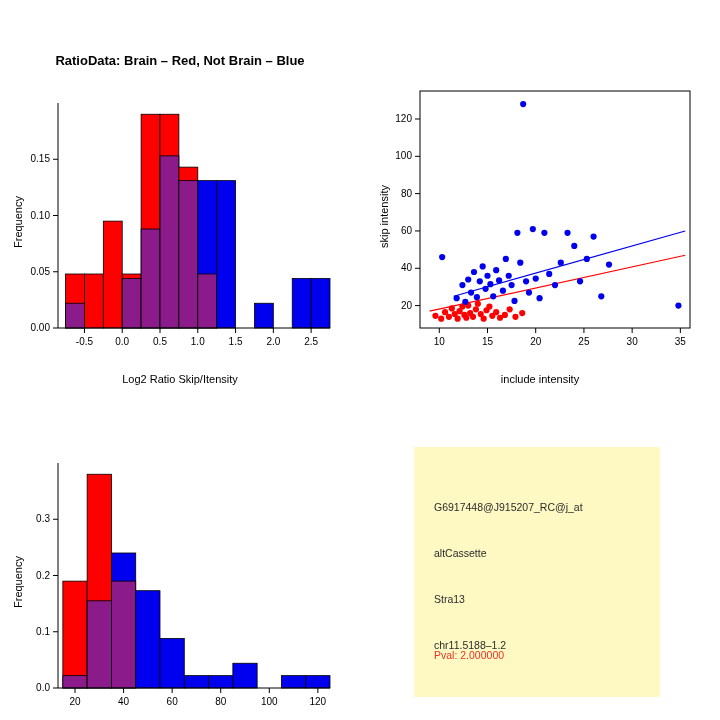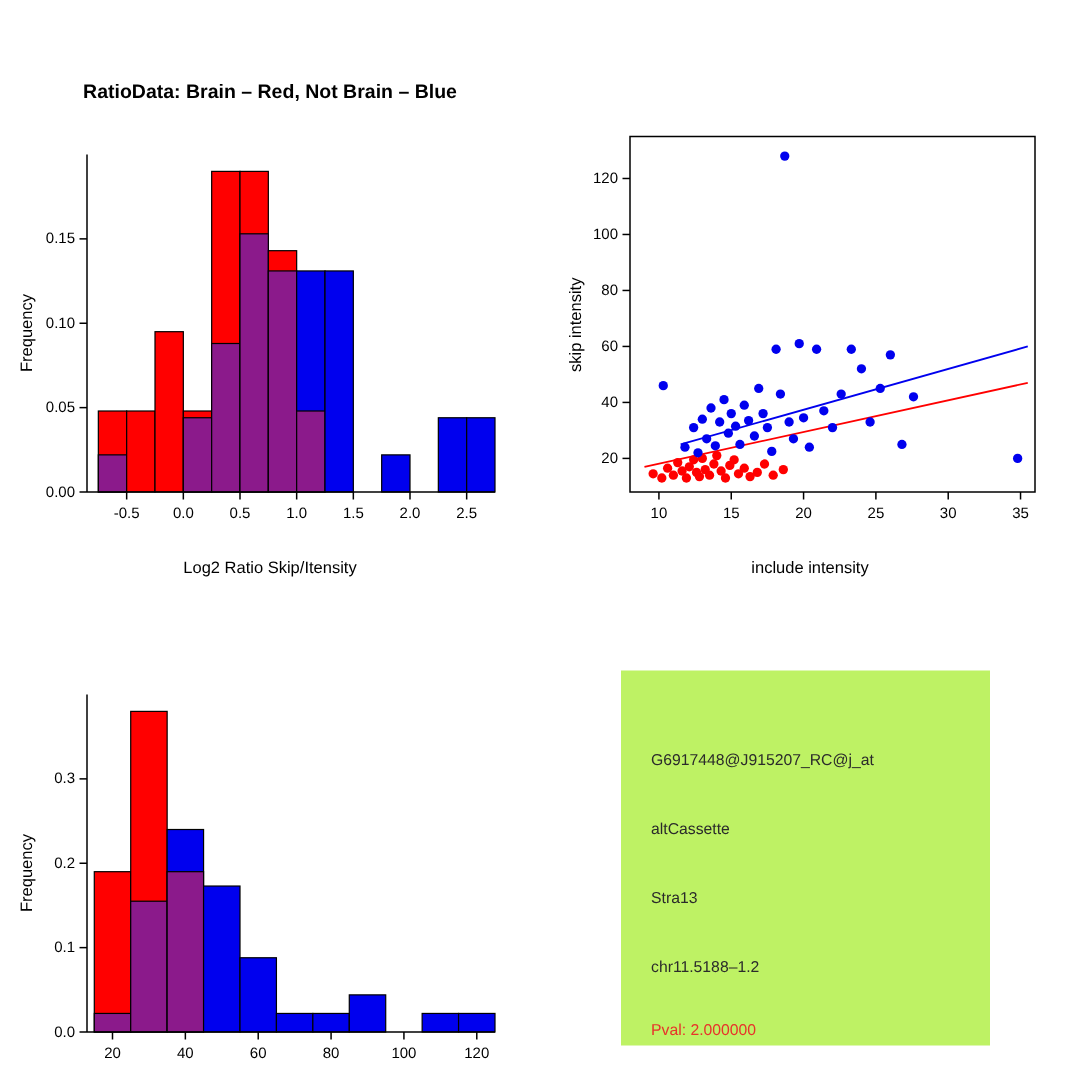--- a/index.html
+++ b/index.html
@@ -3,21 +3,21 @@
 <meta charset="utf-8">
 <style>
   html,body{margin:0;padding:0;background:#ffffff;}
   body{width:720px;height:720px;font-family:"Liberation Sans",sans-serif;color:#000;}
   .page{position:relative;width:720px;height:720px;}
   .panel{position:absolute;margin-top:33px;}
   .ttl{font-size:13px;font-weight:bold;text-align:center;white-space:nowrap;}
   .axlbl{font-size:11px;text-align:center;}
   .vlbl{font-size:11px;position:absolute;transform:rotate(-90deg);transform-origin:left top;white-space:nowrap;}
   svg{display:block;overflow:visible;}
-  .infobox{background:#bef264;text-align:right;}
+  .infobox{background:#fef9c3;text-align:right;}
   .infoline{font-size:10.5px;color:#2b2b2b;}
   .pval{font-size:10.5px;color:#e8332a;}
 </style>
 </head>
 <body>
 
 <div class="page">
 
   <div class="panel" style="left:0;top:0;width:360px;height:360px;">
     <div class="ttl" style="position:absolute;left:0;top:20px;width:360px;">RatioData: Brain – Red, Not Brain – Blue</div>
@@ -211,16 +211,16 @@
         <path d="M58 96.25000000000003 L53 96.25000000000003" stroke="#000"></path>
         <text x="50" y="99.25000000000003" font-size="10" font-family="Liberation Sans, sans-serif" fill="#000" text-anchor="end">0.3</text>
       </svg>
   </div>
 
   <div class="panel infobox" style="left:414px;top:414px;width:246px;height:250px;">
     <div class="infoline" style="position:absolute;left:20px;top:54px;">G6917448@J915207_RC@j_at</div>
     <div class="infoline" style="position:absolute;left:20px;top:100px;">altCassette</div>
     <div class="infoline" style="position:absolute;left:20px;top:146px;">Stra13</div>
     <div class="infoline" style="position:absolute;left:20px;top:192px;">chr11.5188–1.2</div>
-    <div class="pval" style="position:absolute;left:20px;top:234px;">Pval: 2.000000</div>
+    <div class="pval" style="position:absolute;left:20px;top:202px;">Pval: 2.000000</div>
   </div>
 
 </div>
 
 </body></html>

